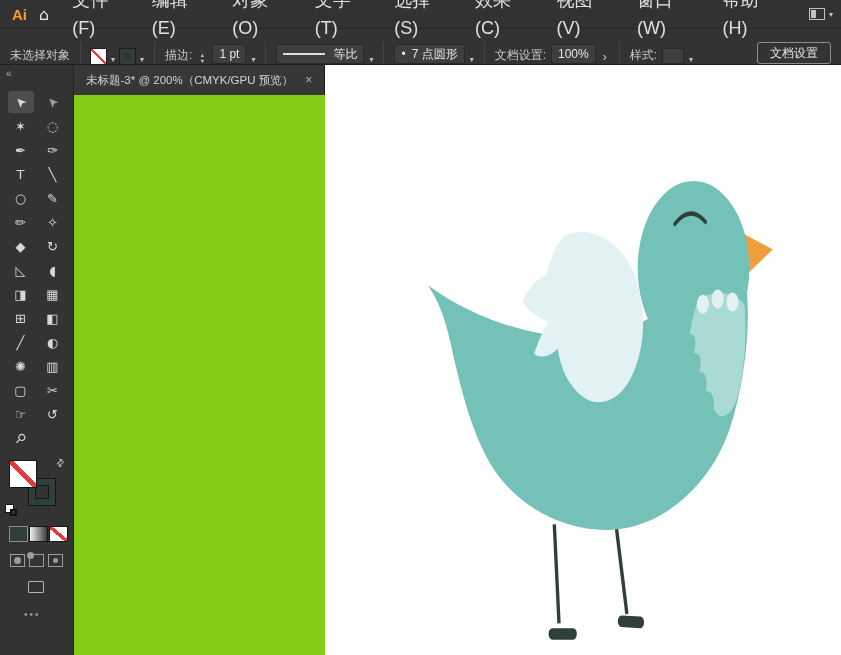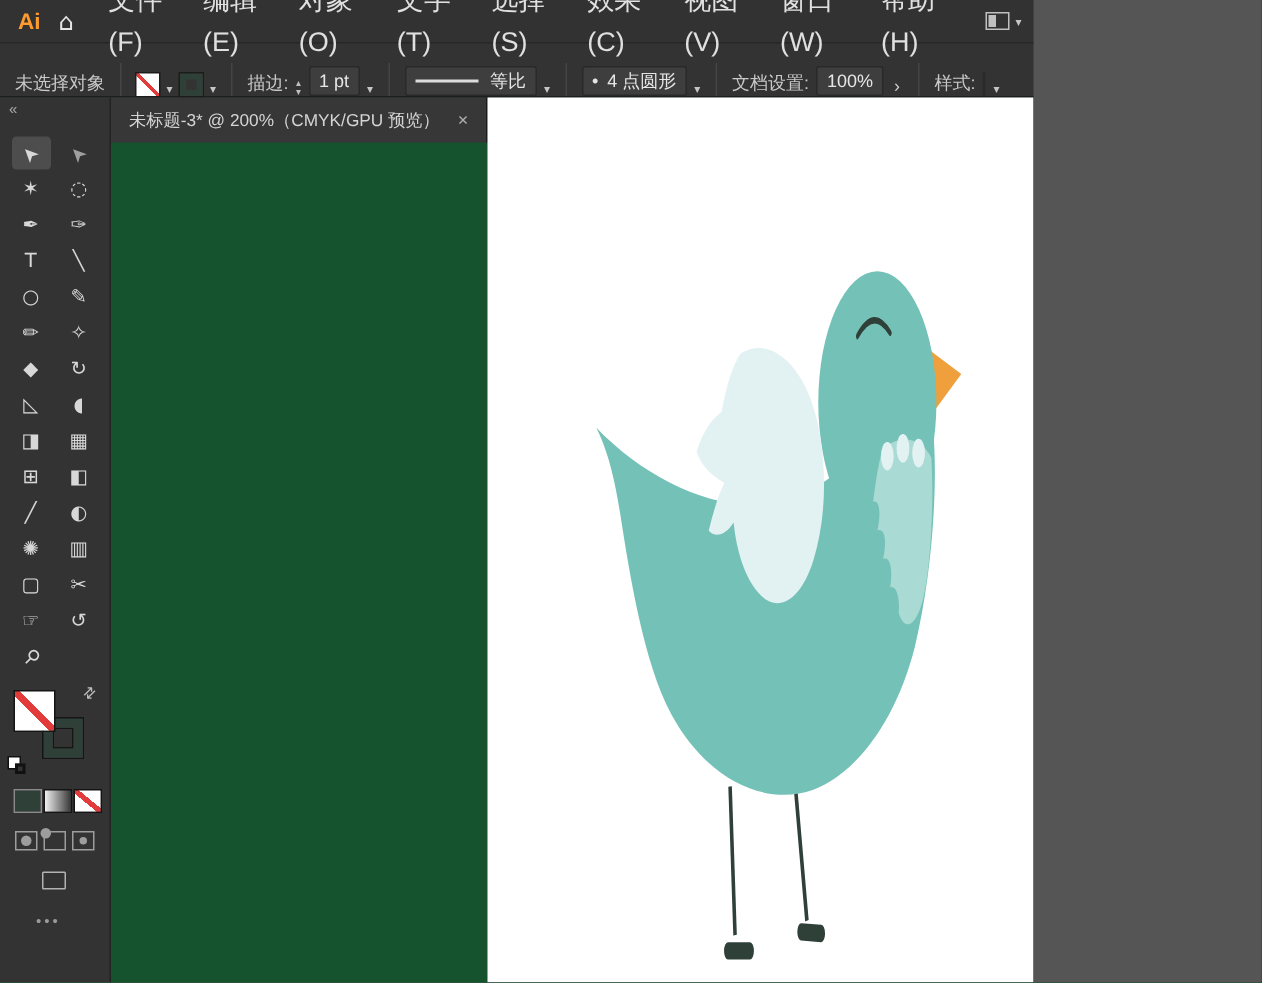--- a/index.html
+++ b/index.html
@@ -1,19 +1,19 @@
 <!DOCTYPE html>
 <html><head>
 <meta charset="utf-8">
 <style>
   * { box-sizing: border-box; }
   body { margin: 0; background: #555; }
   .app {
-    width: 689px; height: 655px; position: relative; overflow: hidden;
-    background: #14532d; font-family: "Liberation Sans", sans-serif;
+    width: 841px; height: 655px; position: relative; overflow: hidden;
+    background: #84cc16; font-family: "Liberation Sans", sans-serif;
     -webkit-font-smoothing: antialiased;
   }
   
   .menu-bar { height: 28px; background: #323232; display: flex; align-items: center; padding: 0 8px; }
   .logo { color: #ff9a2e; font-weight: bold; font-size: 15px; padding: 0 6px 0 4px; }
   .home { color: #e6e6e6; font-size: 16px; padding: 0 12px 0 6px; font-family: "DejaVu Sans", sans-serif; }
   .menu-items { display: flex; }
   .menu-item { color: #e0e0e0; font-size: 18px; padding: 0 11px; line-height: 28px; cursor: default; }
   .workspace { display: flex; align-items: center; margin-left: 16px; gap: 4px; }
   .ws-icon { width: 16px; height: 12px; border: 1px solid #c0c0c0; display: inline-block; position: relative; }
@@ -131,21 +131,21 @@
     <span class="cb-sep"></span>
     <span class="cb-field">
       <span class="profile-line"></span>
       <span>等比</span>
     </span>
     <span class="chev">▾</span>
 
     <span class="cb-sep"></span>
     <span class="cb-field">
       <span style="margin-right:6px;">•</span>
-      <span>4 点圆形</span>
+      <span>7 点圆形</span>
     </span>
     <span class="chev">▾</span>
 
     <span class="cb-sep"></span>
     <span class="cb-label">文档设置:</span>
     <span class="cb-field">
       <span>100%</span>
     </span>
     <span class="expand">›</span>
 

